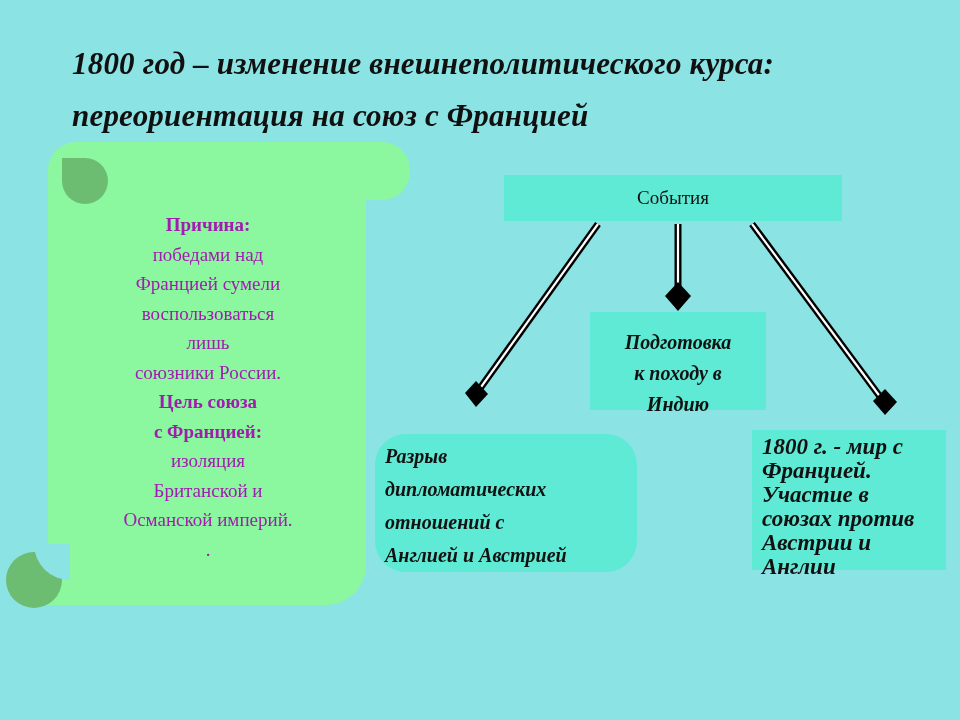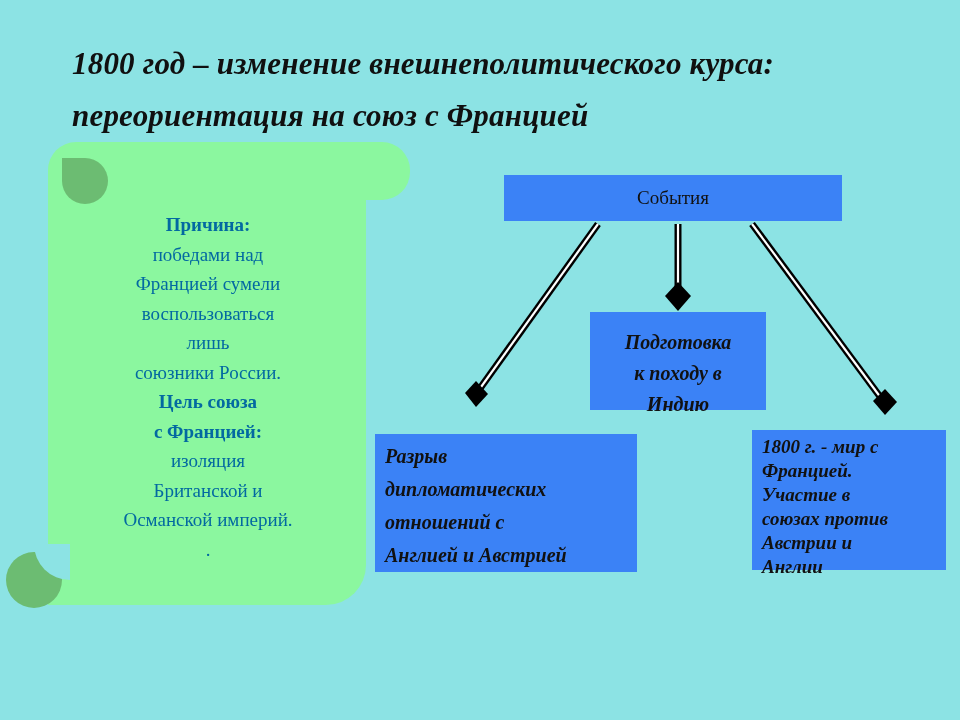--- a/index.html
+++ b/index.html
@@ -97,31 +97,31 @@
 
   #cause-text {
     position: absolute;
     left: 60px;
     top: 210px;
     width: 296px;
     text-align: center;
     font-family: "Liberation Serif", "DejaVu Serif", serif;
     font-size: 19px;
     line-height: 29.5px;
-    color: #0369a1;
+    color: #a21caf;
     white-space: pre-line;
   }
   #cause-text .strong {
     font-weight: bold;
   }
 
   
   .flow-box {
     position: absolute;
-    background: #3b82f6;
+    background: #5eead4;
     color: #111;
     font-family: "Liberation Serif", "DejaVu Serif", serif;
   }
 
   #box-events {
     left: 504px;
     top: 175px;
     width: 338px;
     height: 46px;
     font-size: 19px;
@@ -150,30 +150,31 @@
     width: 262px;
     height: 138px;
     font-weight: bold;
     font-style: italic;
     font-size: 20px;
     line-height: 33px;
     text-align: left;
     padding: 6px 0 0 10px;
     box-sizing: border-box;
     white-space: pre-line;
+    border-radius: 31px;
   }
 
   #box-peace {
     left: 752px;
     top: 430px;
     width: 194px;
     height: 140px;
     font-weight: bold;
     font-style: italic;
-    font-size: 19px;
+    font-size: 23px;
     line-height: 24px;
     text-align: left;
     padding: 5px 0 0 10px;
     box-sizing: border-box;
     white-space: pre-line;
   }
 
   
   #arrows {
     position: absolute;

